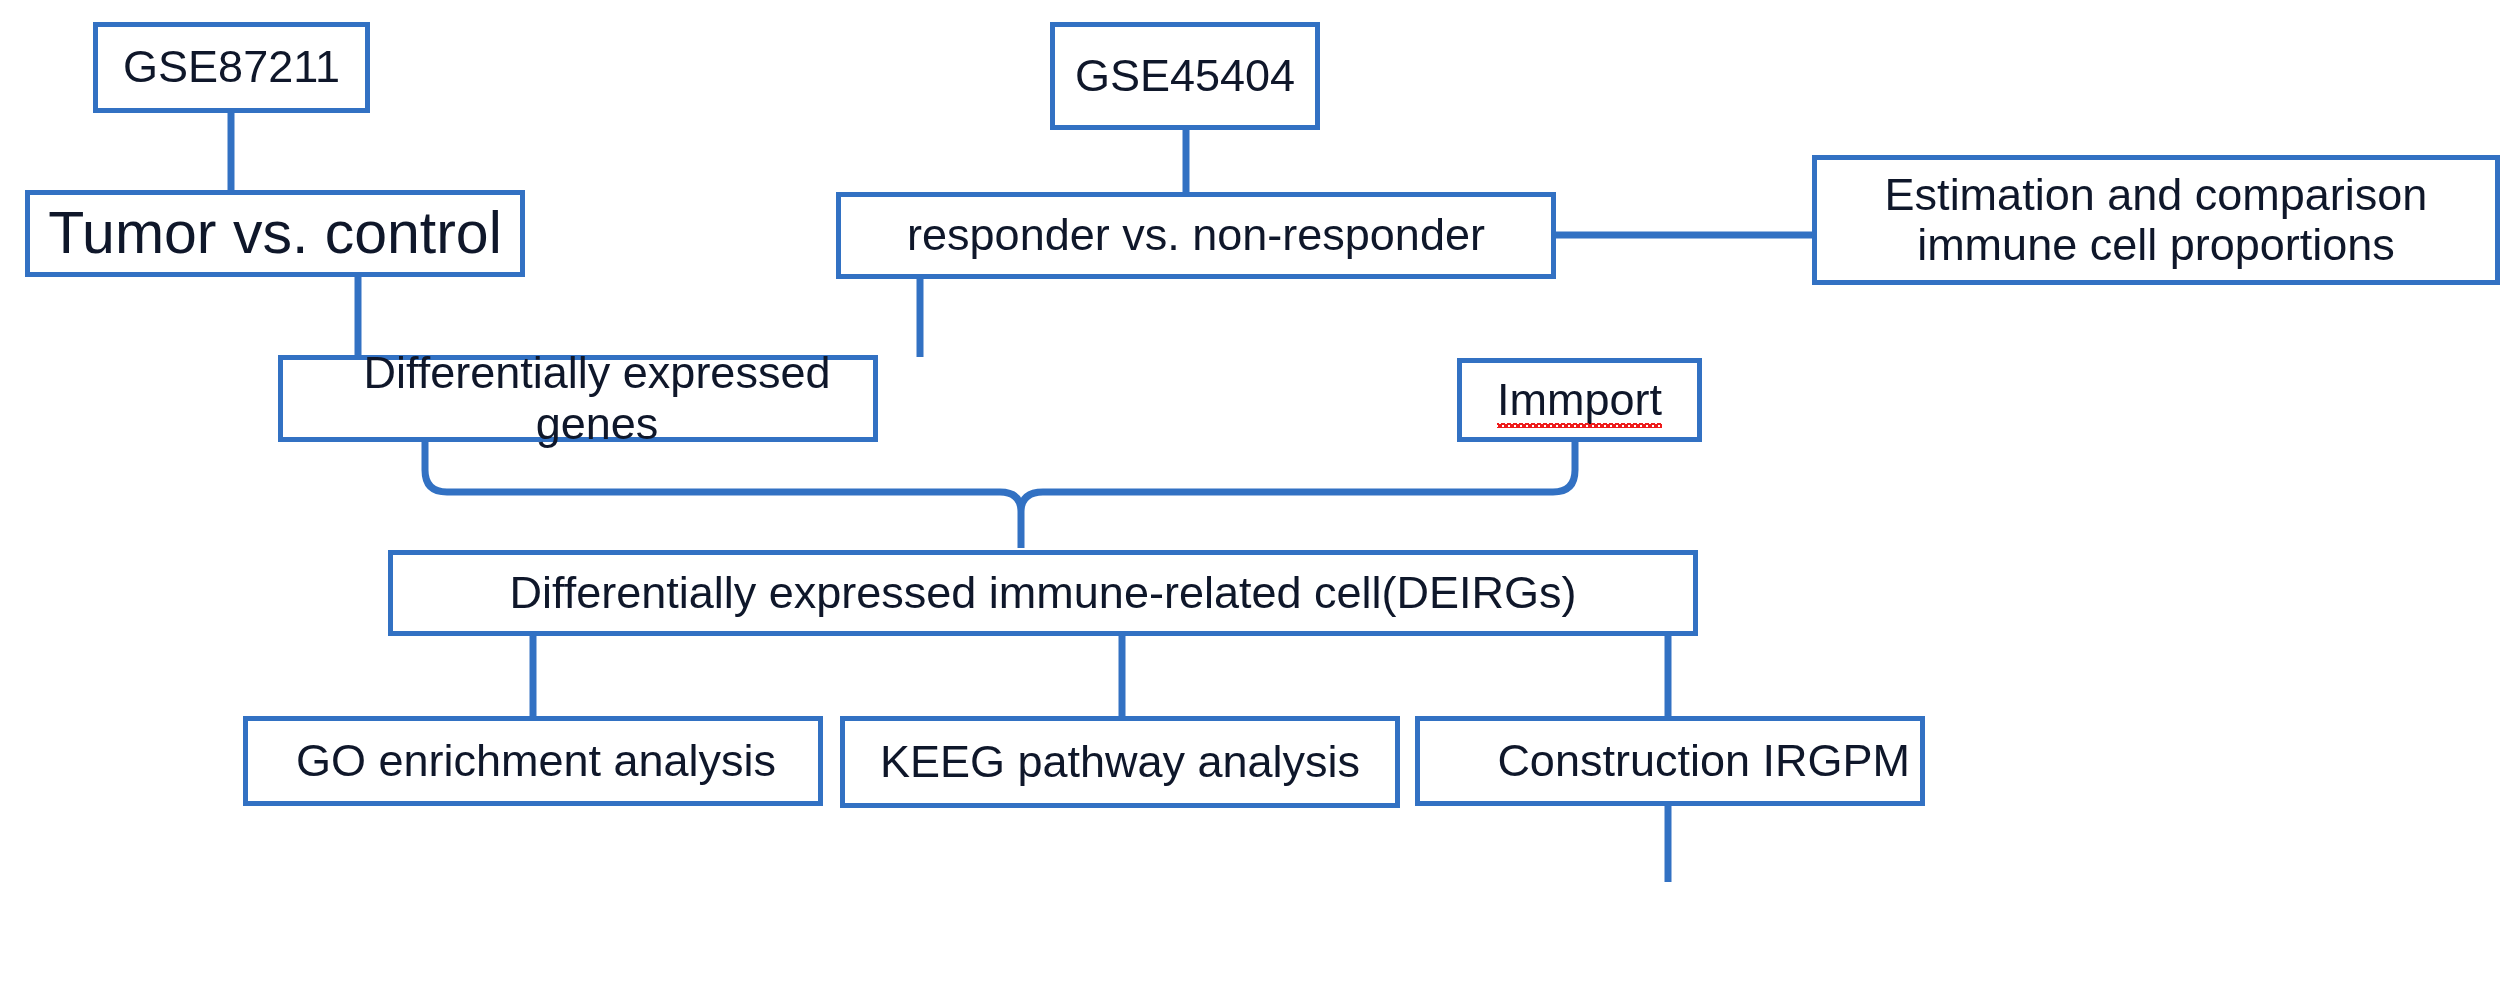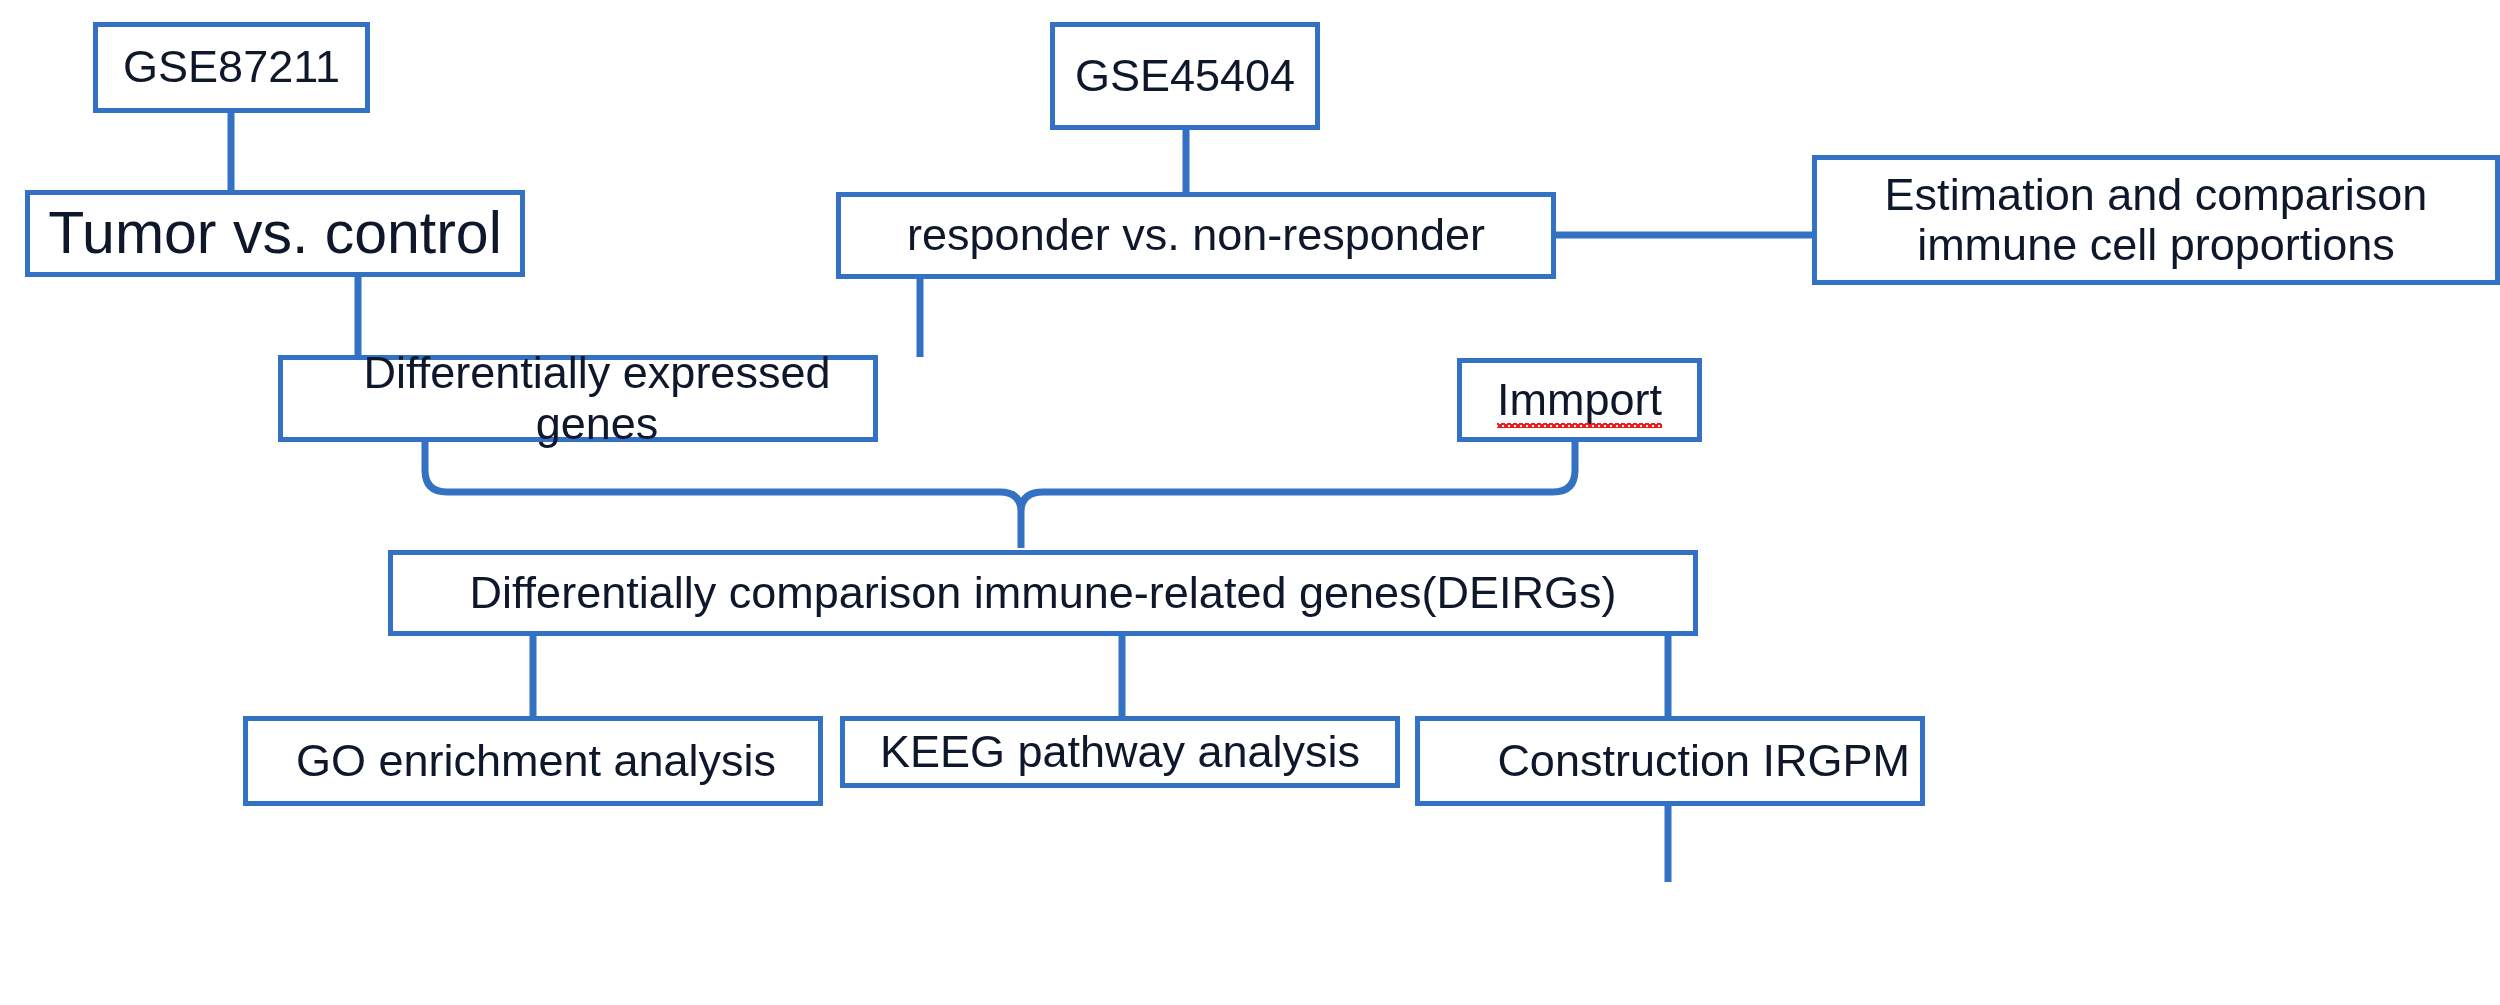--- a/index.html
+++ b/index.html
@@ -71,21 +71,21 @@
   
   #n-gse87211      { left: 93px;   top: 22px;   width: 277px;  height: 91px;  font-size: 45px; }
   #n-gse45404      { left: 1050px; top: 22px;   width: 270px;  height: 108px;  font-size: 45px; }
   #n-tumor         { left: 25px;   top: 190px;  width: 500px;  height: 87px;  font-size: 59px; }
   #n-responder     { left: 836px;  top: 192px;  width: 720px;  height: 87px;  font-size: 45px; }
   #n-estimation    { left: 1812px; top: 155px;  width: 688px;  height: 130px; font-size: 45px; }
   #n-deg           { left: 278px;  top: 355px;  width: 600px;  height: 87px;  font-size: 45px; padding-left: 48px; }
   #n-immport       { left: 1457px; top: 358px;  width: 245px;  height: 84px;  font-size: 45px; }
   #n-deirgs        { left: 388px;  top: 550px;  width: 1310px; height: 86px;  font-size: 45px; }
   #n-go            { left: 243px;  top: 716px;  width: 580px;  height: 90px;  font-size: 45px; padding-left: 16px; }
-  #n-keeg          { left: 840px;  top: 716px;  width: 560px;  height: 72px;  font-size: 45px; }
+  #n-keeg          { left: 840px;  top: 716px;  width: 560px;  height: 92px;  font-size: 45px; }
   #n-irgpm         { left: 1415px; top: 716px;  width: 510px;  height: 90px;  font-size: 45px; text-align: right; }
   #n-external      { left: 1288px; top: 880px;  width: 760px;  height: 90px;  font-size: 45px; }
 </style>
 </head>
 <body>
 
 <div id="canvas">
 
   <svg id="connectors" viewBox="0 0 2500 1005" width="2500" height="1005" xmlns="http://www.w3.org/2000/svg">
     <g fill="none" stroke="#3271C3" stroke-width="7" stroke-linecap="butt">
@@ -143,21 +143,21 @@
 
   <div class="node" id="n-deg">
     <span class="label">Differentially expressed genes</span>
   </div>
 
   <div class="node misspelled" id="n-immport">
     <span class="label">Immport</span>
   </div>
 
   <div class="node" id="n-deirgs">
-    <span class="label">Differentially comparison immune-related genes(DEIRGs)</span>
+    <span class="label">Differentially expressed immune-related cell(DEIRGs)</span>
   </div>
 
   <div class="node" id="n-go">
     <span class="label">GO enrichment analysis</span>
   </div>
 
   <div class="node" id="n-keeg">
     <span class="label">KEEG pathway analysis</span>
   </div>
 

